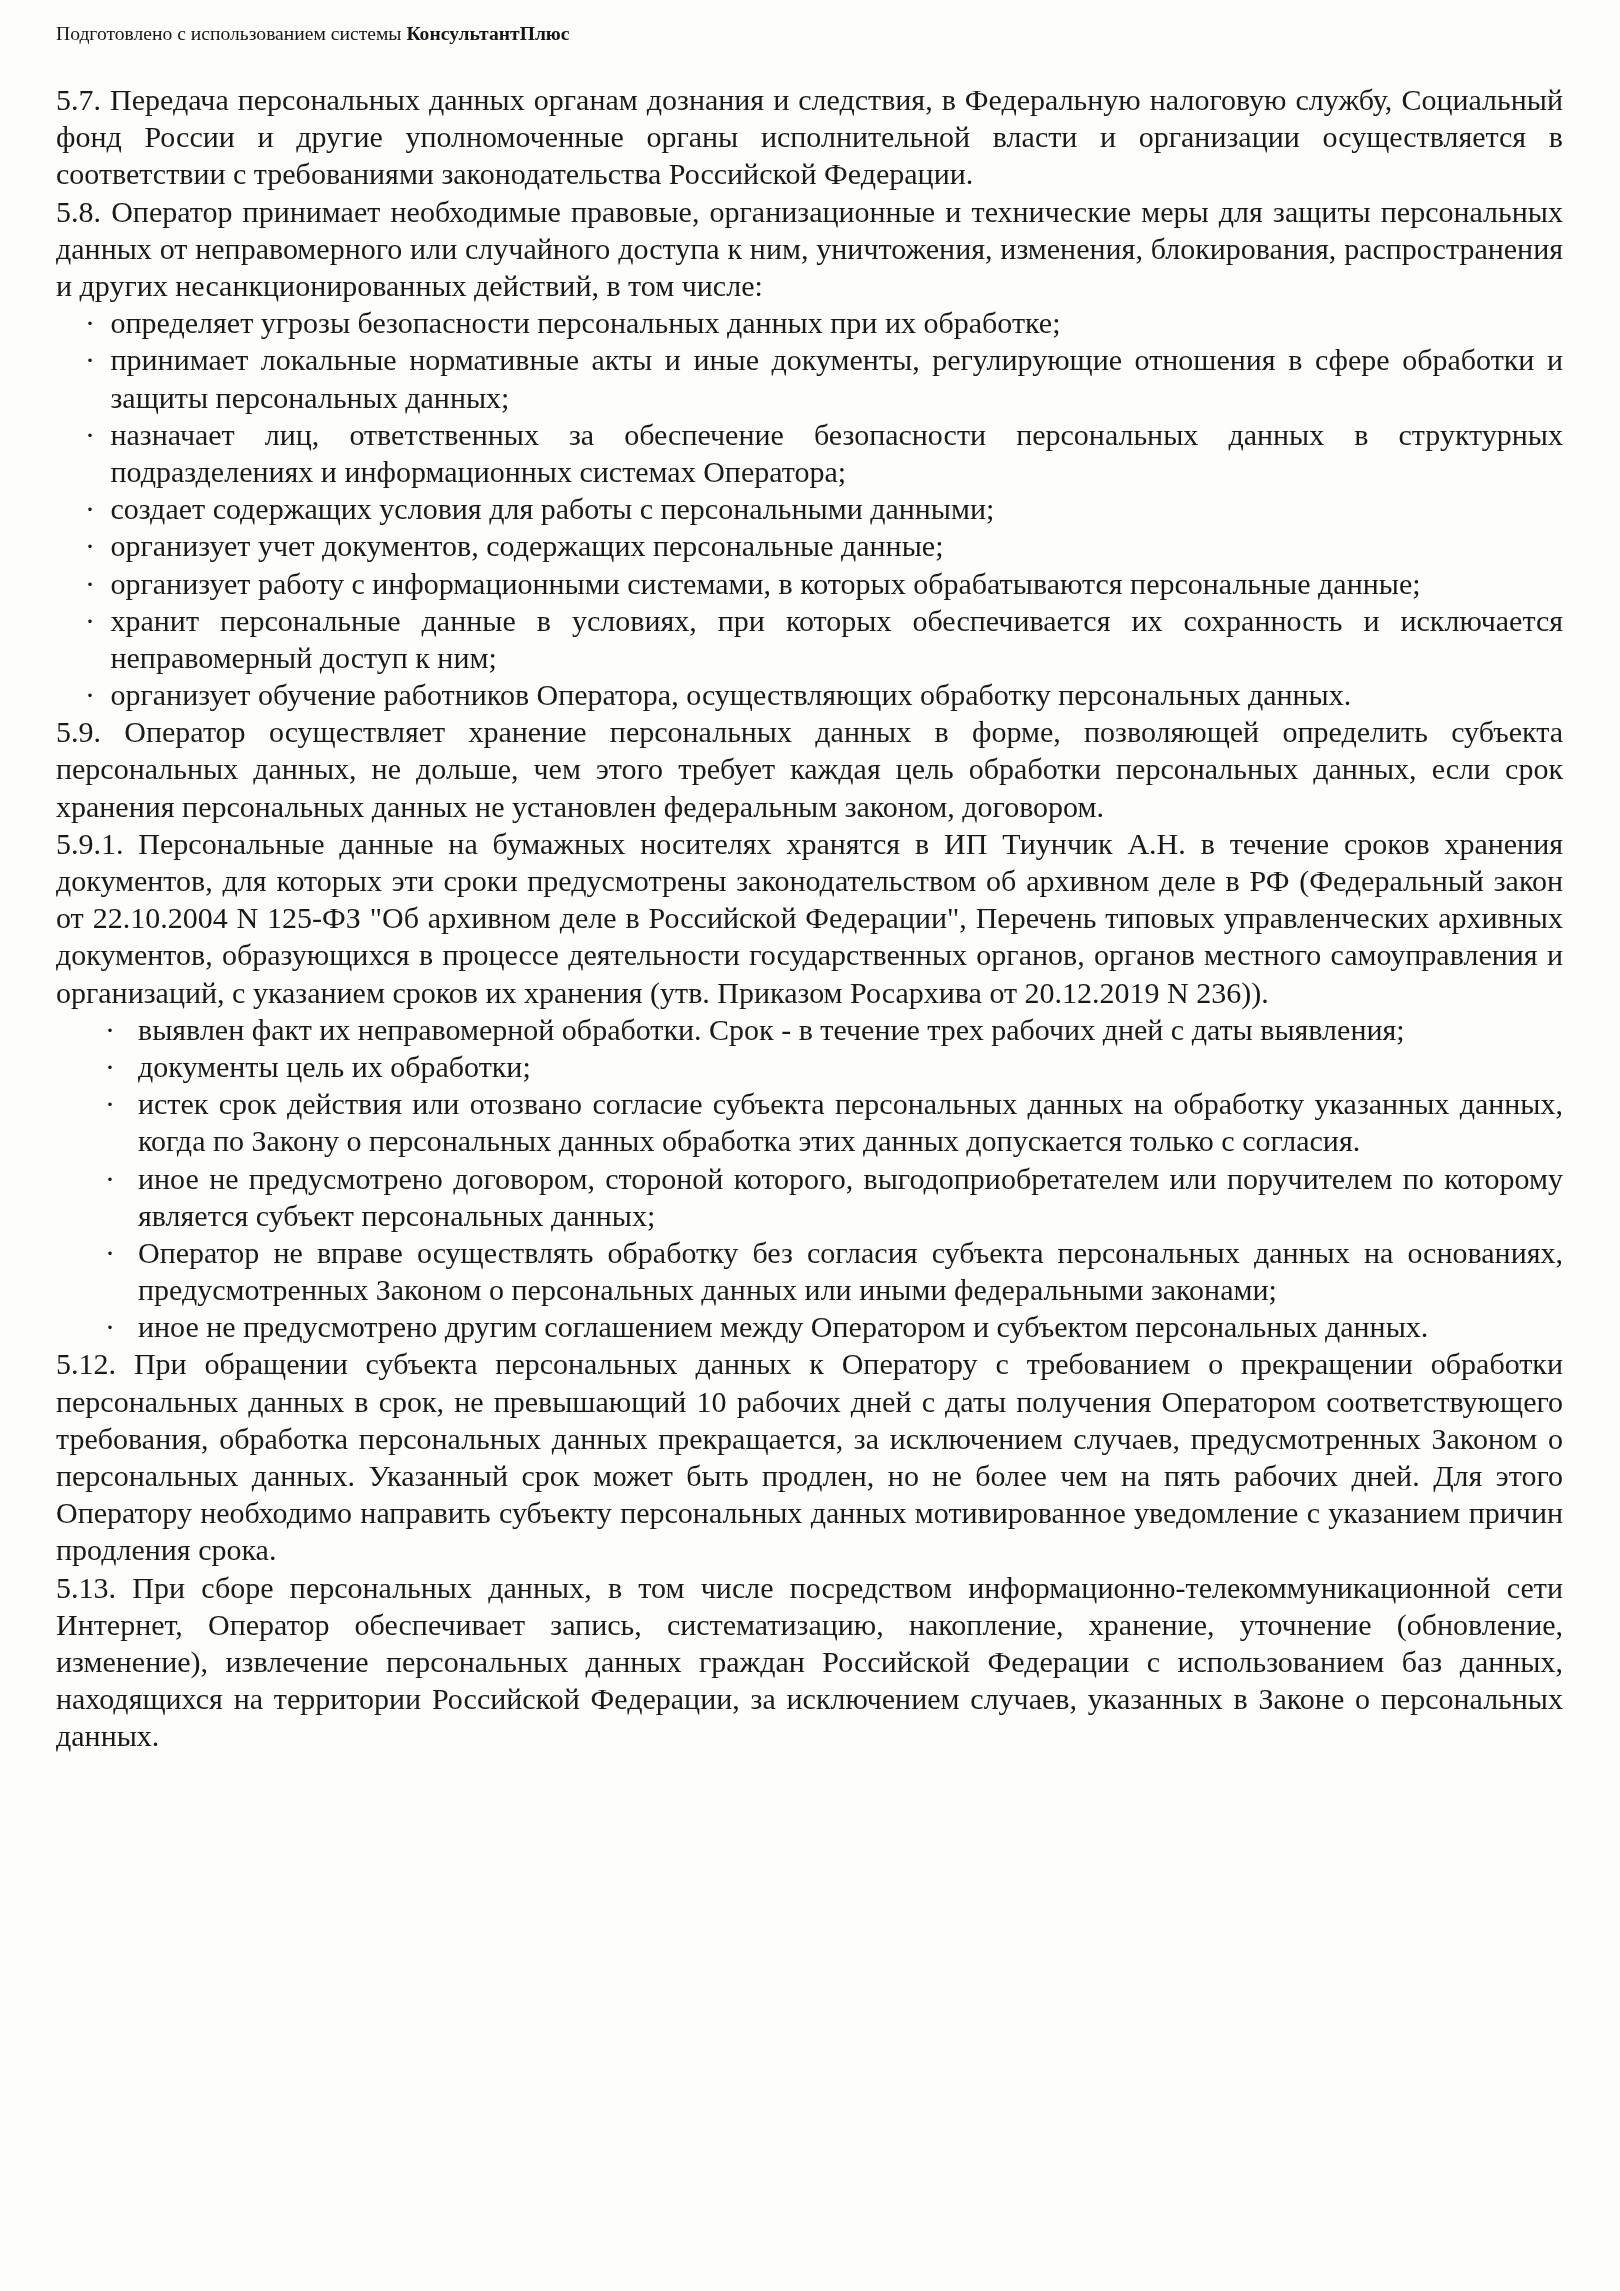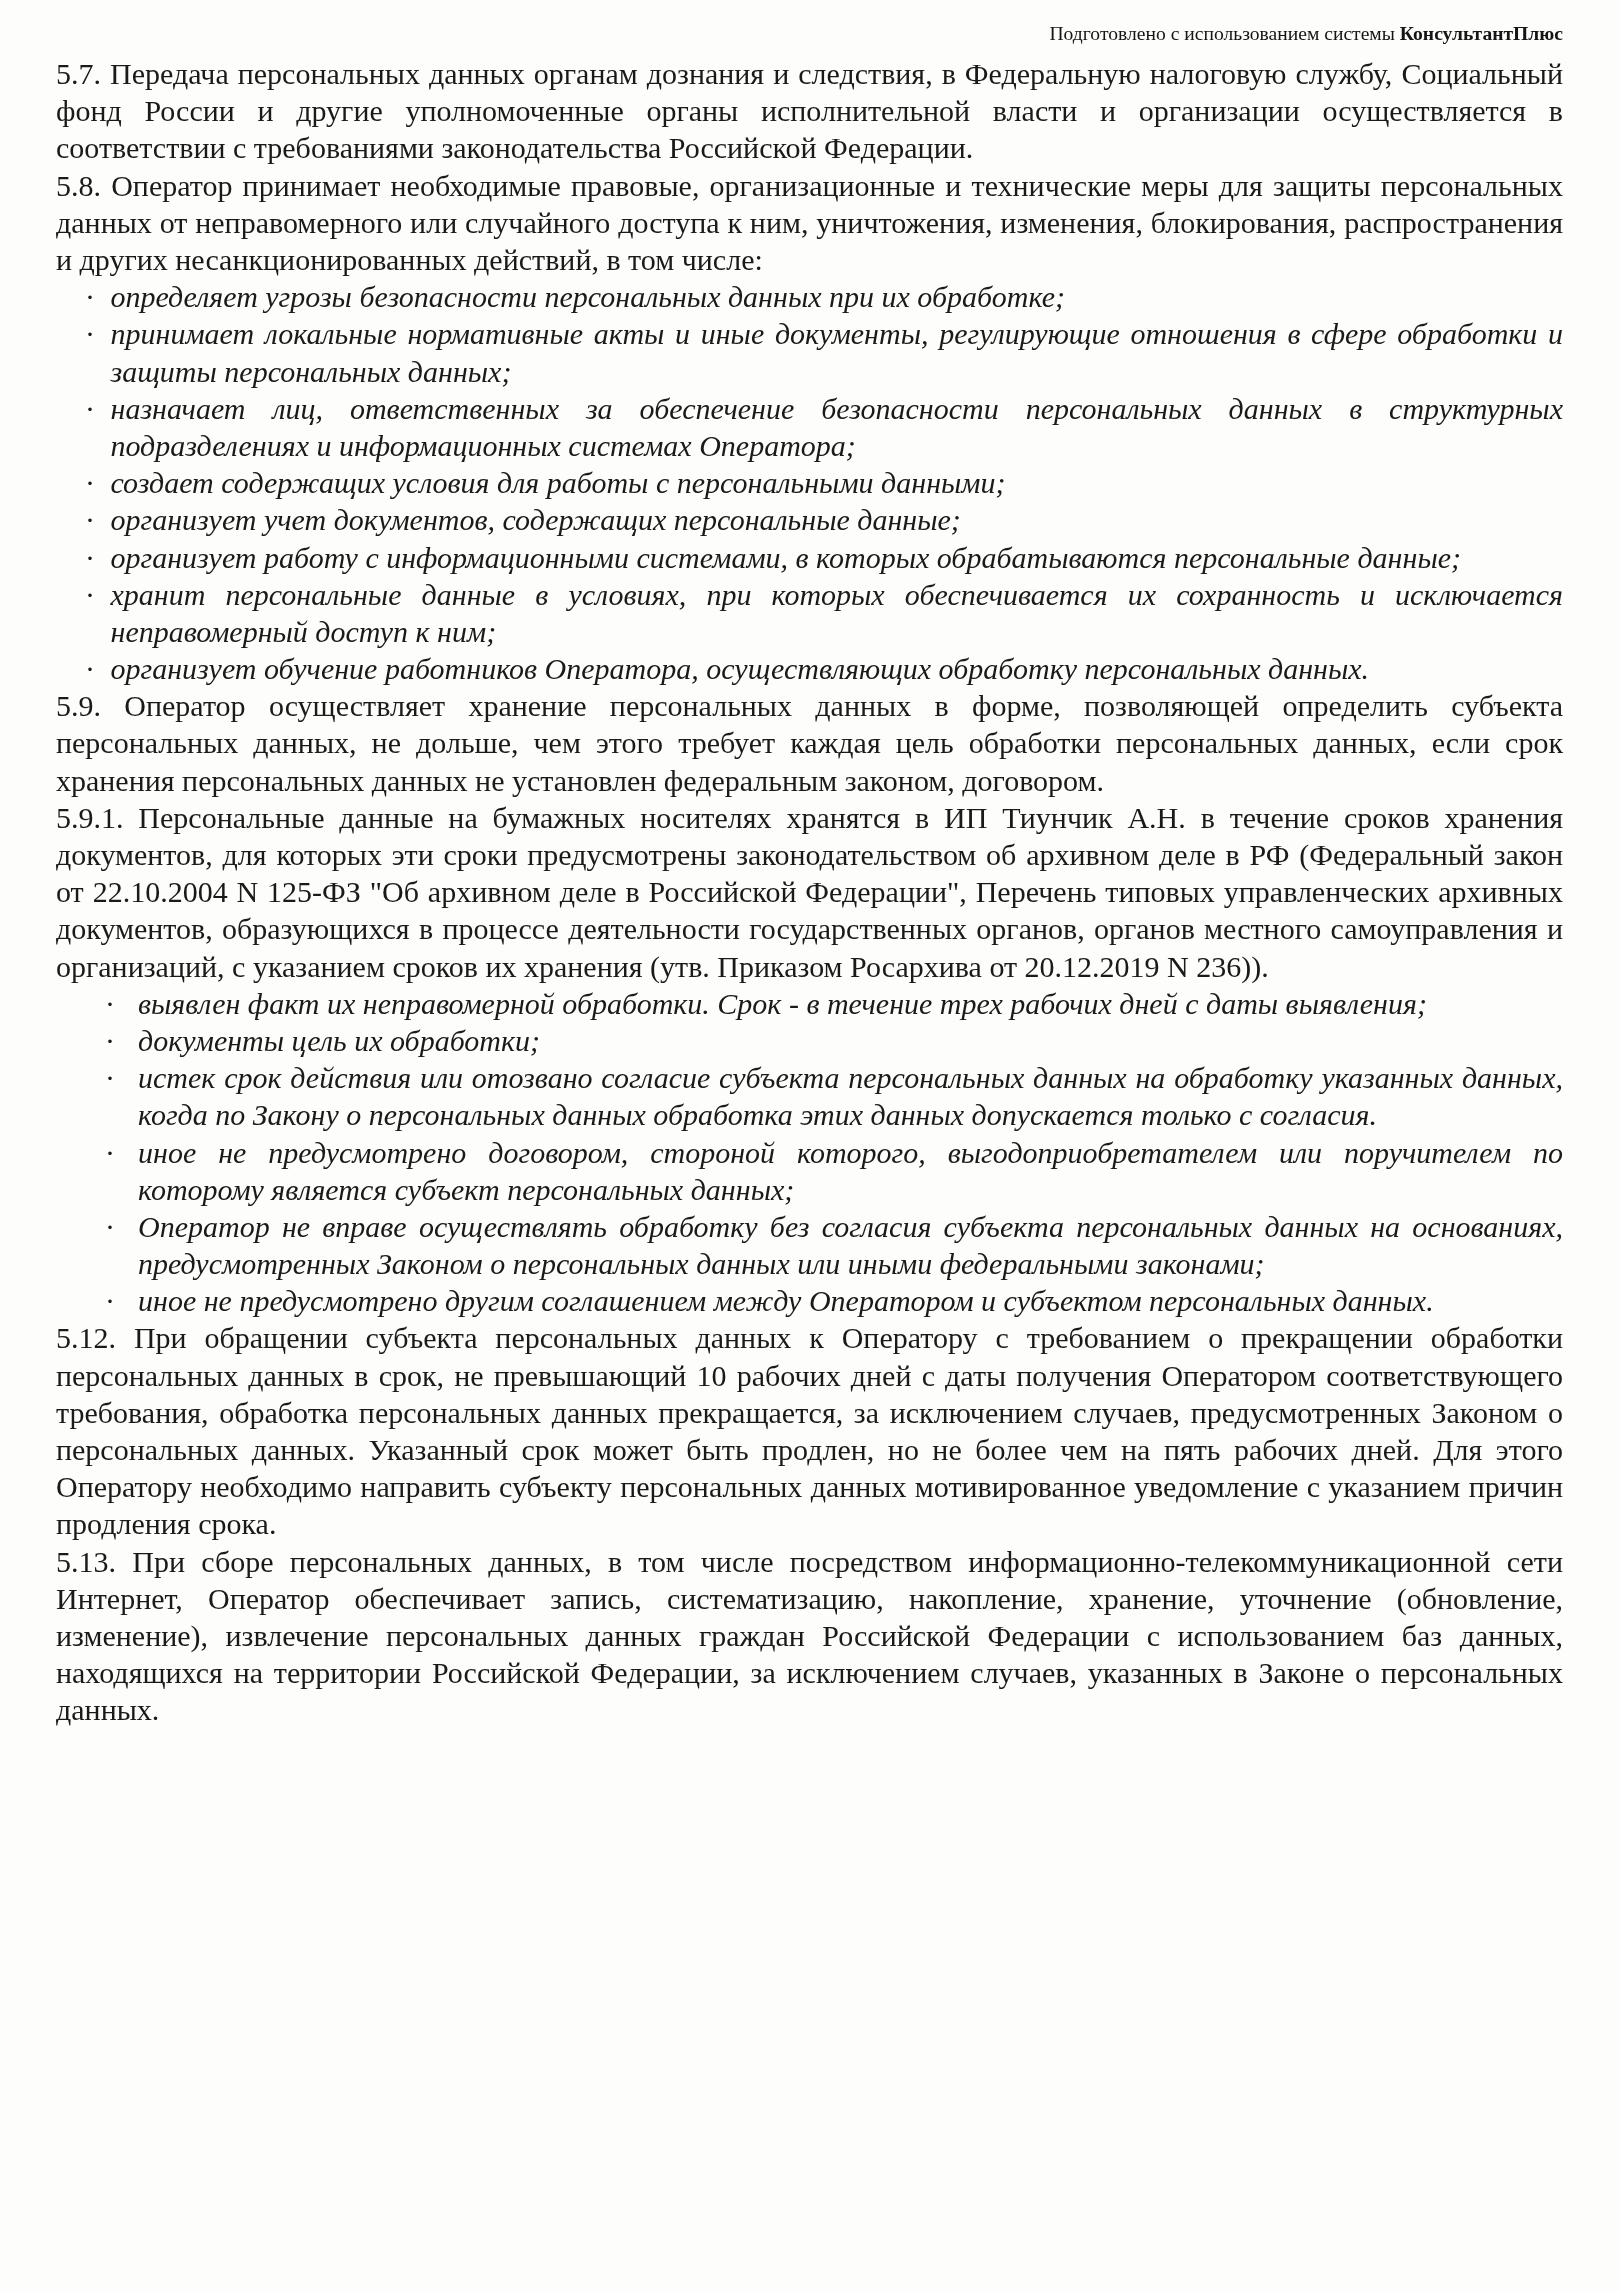--- a/index.html
+++ b/index.html
@@ -8,24 +8,23 @@
     width: 1620px;
     height: 2292px;
     background: #fdfdfb;
     padding: 21.6px 57px 39px 56px;
     font-family: "Liberation Serif", "DejaVu Serif", serif;
     color: #1a1a18;
     overflow: hidden;
     position: relative;
   }
   .watermark {
-    text-align: right;
     font-size: 19.6px;
     line-height: 1.2;
-    margin-bottom: 10px;
+    margin-bottom: 36px;
     color: #151515;
     white-space: nowrap;
   }
   .watermark .brand { font-weight: bold; }
   .doc-body {
     font-size: 30px;
     line-height: 1.24;
   }
   .para {
     text-align: justify;
@@ -36,21 +35,20 @@
     display: flex;
     align-items: flex-start;
   }
   .bullet-item .marker {
     flex: 0 0 auto;
     font-style: normal;
     text-align: left;
   }
   .bullet-item .btext {
     flex: 1 1 auto;
-    font-style: italic;
     text-align: justify;
   }
   .bullet-list.tight .marker { margin-left: 29px; width: 25.5px; }
   .bullet-list.wide  .marker { margin-left: 49px; width: 33px; }
 </style>
 </head>
 <body>
 
 <div class="page">
   <div class="watermark">

